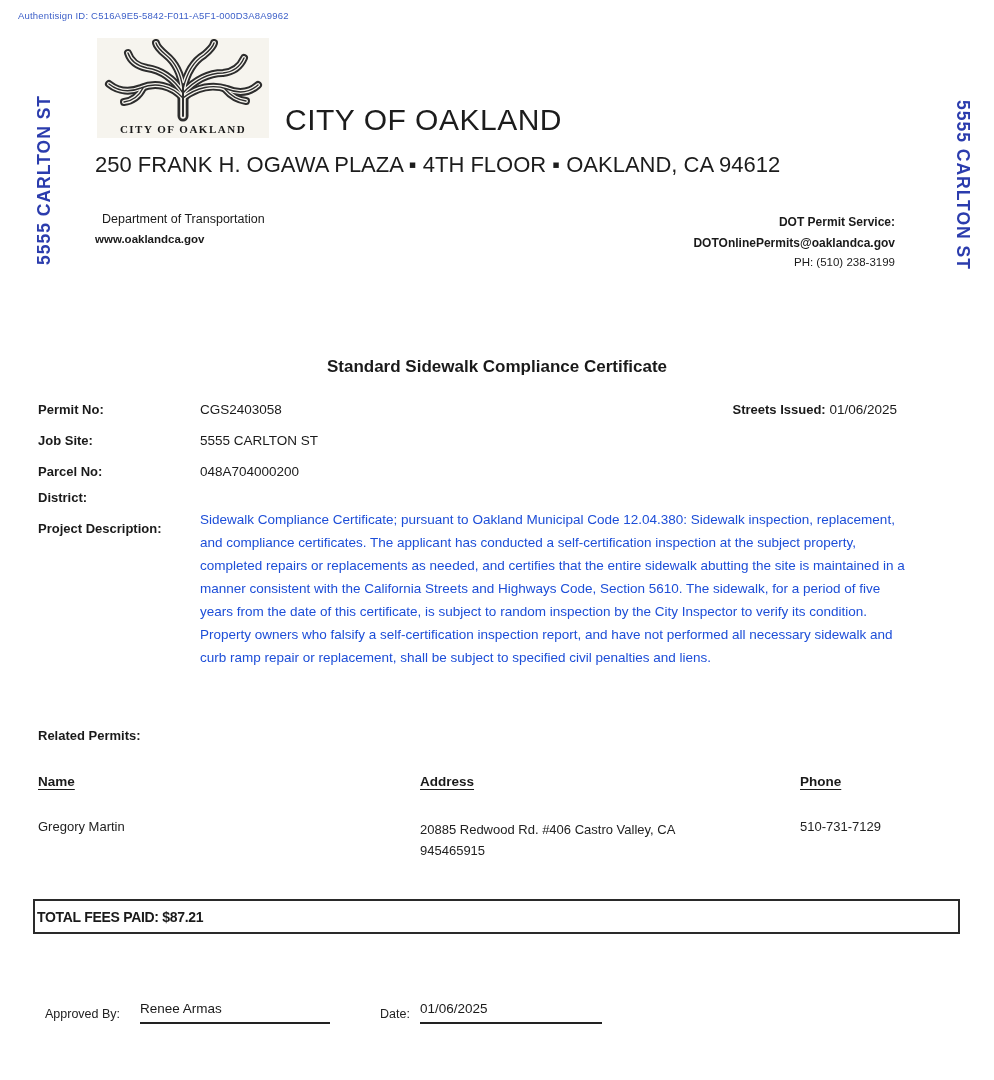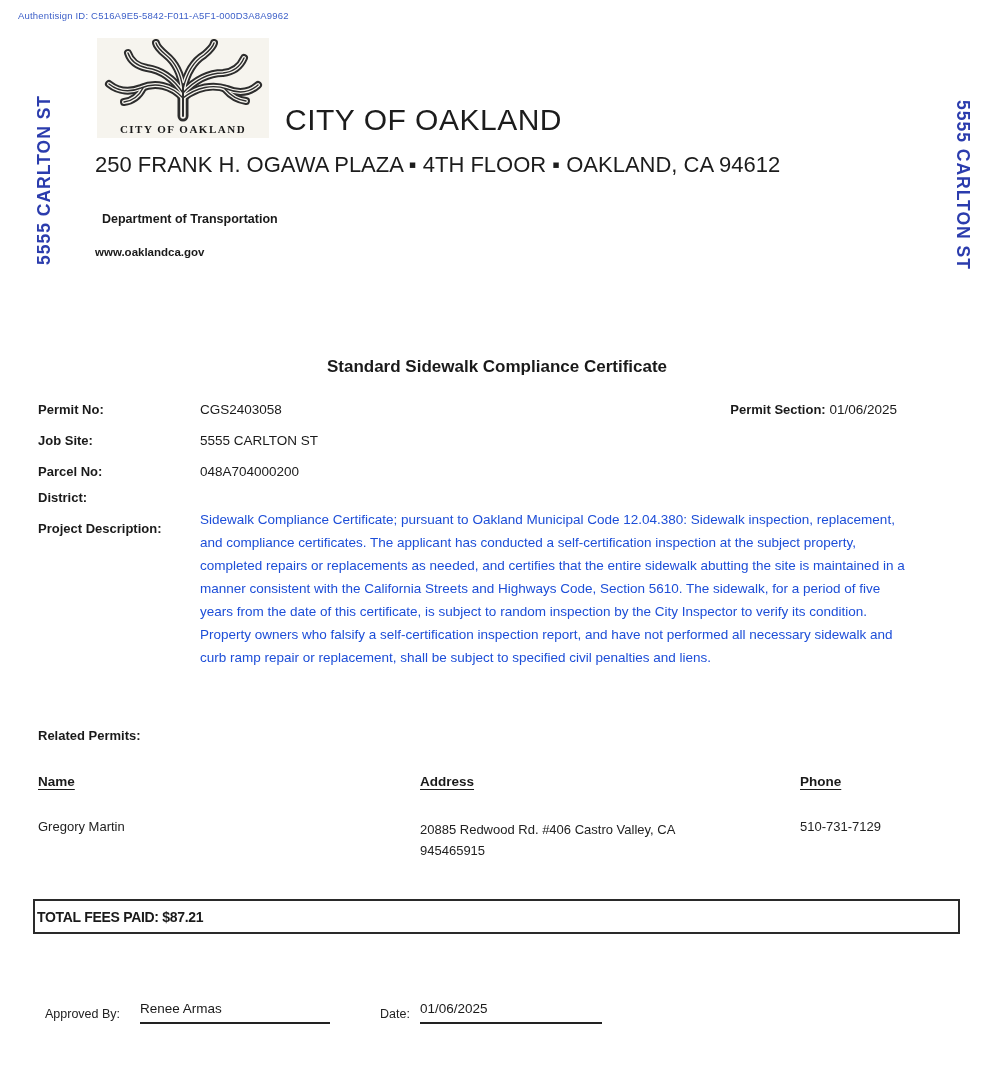--- a/index.html
+++ b/index.html
@@ -23,21 +23,21 @@
   .city-title {
     position: absolute; left: 285px; top: 103px;
     font-size: 30px; color: #1c1c1c; letter-spacing: 0.5px;
   }
   .address-line {
     position: absolute; left: 95px; top: 152px;
     font-size: 22px; color: #1c1c1c;
   }
 
   .dept-block { position: absolute; left: 95px; top: 212px; }
-  .dept-name { font-weight: bold; font-size: 12.5px; margin-bottom: 20px; padding-left: 7px; }
+  .dept-name { font-weight: normal; font-size: 12.5px; margin-bottom: 7px; padding-left: 7px; }
   .dept-site { font-weight: bold; font-size: 11.5px; }
 
   .service-block { position: absolute; right: 99px; top: 215px; text-align: right; }
   .service-label { font-weight: bold; font-size: 12px; margin-bottom: 7px; }
   .service-email { font-weight: bold; font-size: 12px; margin-bottom: 6px; }
   .service-phone { font-size: 11.5px; }
 
   .vert { position: absolute; font-weight: bold; font-size: 17.5px; letter-spacing: 1px; color: #2b3cad; white-space: nowrap; }
   .vert-left  { left: 34px; top: 95px;  writing-mode: vertical-rl; transform: rotate(180deg); }
   .vert-right { left: 952px; top: 100px; writing-mode: vertical-rl; }
@@ -154,30 +154,35 @@
   </div>
 
   <div class="city-title">CITY OF OAKLAND</div>
   <div class="address-line">250 FRANK H. OGAWA PLAZA ▪ 4TH FLOOR ▪ OAKLAND, CA 94612</div>
 
   <div class="dept-block">
     <div class="dept-name">Department of Transportation</div>
     <div class="dept-site">www.oaklandca.gov</div>
   </div>
 
+  <div class="service-block">
+    <div class="service-label">DOT Permit Service:</div>
+    <div class="service-email">DOTOnlinePermits@oaklandca.gov</div>
+    <div class="service-phone">PH: (510) 238-3199</div>
+  </div>
 
   <div class="vert vert-left">5555 CARLTON ST</div>
   <div class="vert vert-right">5555 CARLTON ST</div>
 
   <div class="cert-title">Standard Sidewalk Compliance Certificate</div>
 
   <div class="lbl row-permit">Permit No:</div>
   <div class="val row-permit">CGS2403058</div>
   <div class="row-issued">
-    <b>Permit Section:</b><span> 01/06/2025</span>
+    <b>Streets Issued:</b><span> 01/06/2025</span>
   </div>
 
   <div class="lbl row-jobsite">Job Site:</div>
   <div class="val row-jobsite">5555 CARLTON ST</div>
 
   <div class="lbl row-parcel">Parcel No:</div>
   <div class="val row-parcel">048A704000200</div>
 
   <div class="lbl row-district">District:</div>
   <div class="val row-district"></div>

